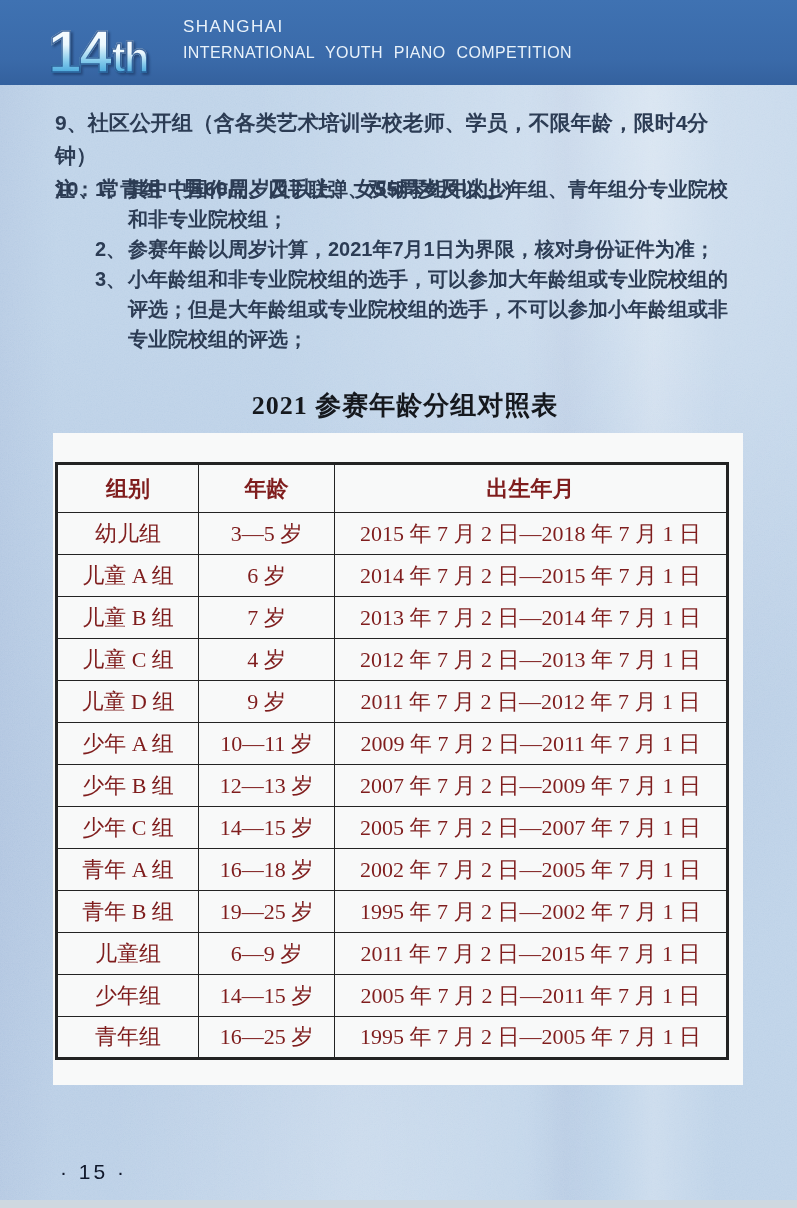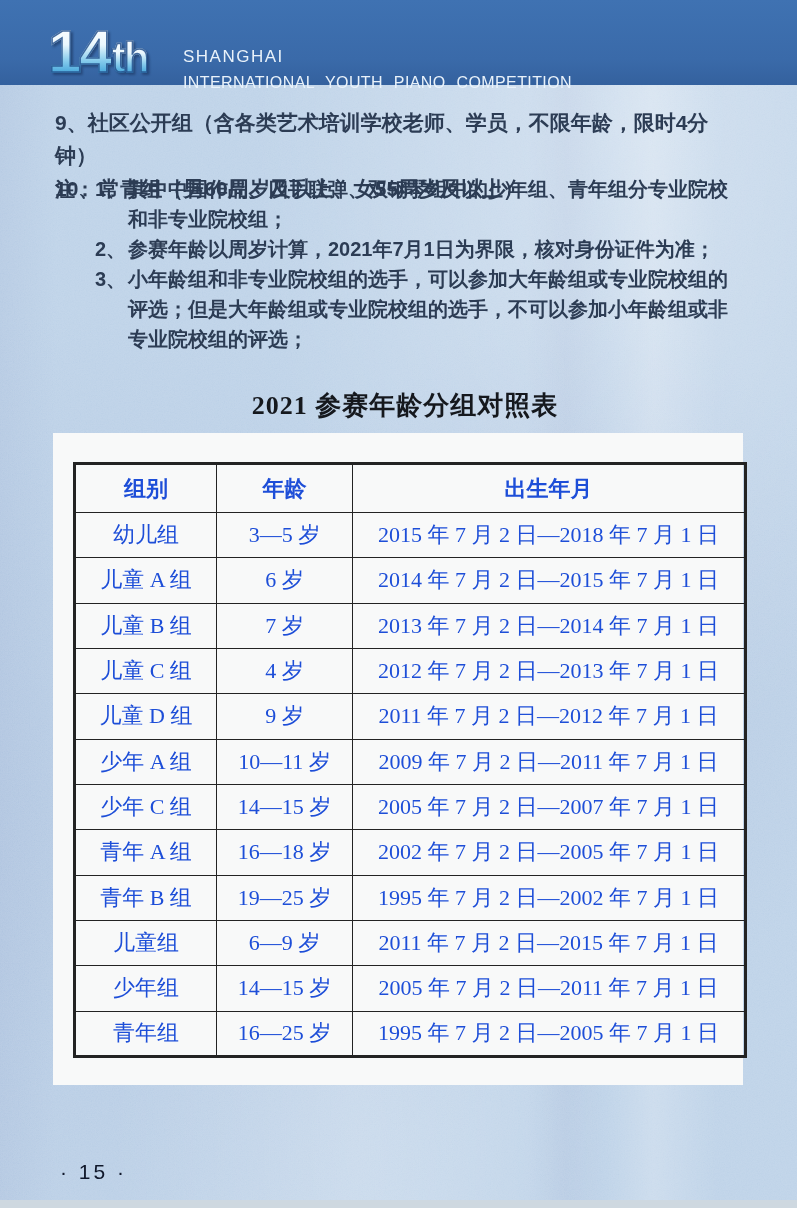--- a/index.html
+++ b/index.html
@@ -39,21 +39,21 @@
   }
   @supports ((-webkit-background-clip:text) or (background-clip:text)) {
     .logo-num, .logo-th {
       background:linear-gradient(180deg,#ffffff 5%,#eaf7fd 38%,#8fd0ee 62%,#2795d3 95%);
       -webkit-background-clip:text; background-clip:text; color:transparent;
       -webkit-text-stroke:1.5px rgba(35,80,140,.85);
       text-shadow:none;
       filter:drop-shadow(2px 2px 1px rgba(15,35,70,.45));
     }
   }
-  .header-text { position:absolute; left:183px; top:47px; color:#e9f2fa; }
+  .header-text { position:absolute; left:183px; top:17px; color:#e9f2fa; }
   .header-line1 { font-size:17px; letter-spacing:1.5px; margin-bottom:7px; }
   .header-line2 { font-size:16px; letter-spacing:.4px; word-spacing:6px; }
 
   
   .content { position:absolute; inset:0; z-index:3; color:#2c3c54; }
   .intro { position:absolute; left:55px; top:106px; width:690px;
            font-size:21px; font-weight:bold; line-height:33px; }
   .notes { position:absolute; left:55px; top:174px; width:700px; display:flex;
            font-size:20px; font-weight:bold; line-height:30px; }
   .note-label { flex:0 0 40px; }
@@ -62,23 +62,23 @@
   .note-num { flex:0 0 33px; }
   .note-text { flex:1; max-width:612px; }
 
   
   .table-title { position:absolute; left:0; top:388px; width:797px; text-align:center;
     font-family:"Liberation Serif","DejaVu Serif",serif; font-weight:bold;
     font-size:26px; color:#15181d; letter-spacing:1px;padding-left:13px; }
   .table-panel { position:absolute; left:53px; top:433px; width:690px; height:652px;
     background:#f8f9f9; }
   table.age-table {
-    position:absolute; left:20px; top:29px; width:671px; height:596px;
+    position:absolute; left:2px; top:29px; width:671px; height:596px;
     border-collapse:collapse; table-layout:fixed;
-    font-family:"Liberation Serif","DejaVu Serif",serif; color:#1d4ed8;
+    font-family:"Liberation Serif","DejaVu Serif",serif; color:#7f1d1d;
   }
   .age-table col.c1 { width:142px; } .age-table col.c2 { width:136px; } .age-table col.c3 { width:393px; }
   .age-table th, .age-table td {
     border:1.6px solid #232323; text-align:center; vertical-align:middle;
     font-size:22px; padding:0;
   }
   .age-table thead th { font-weight:bold; font-size:22px; height:49px; }
   .age-table tbody tr { height:42px; }
   .age-table { border:3px solid #232323; }
 
@@ -179,20 +179,25 @@
               <td>儿童 D 组</td>
               <td>9 岁</td>
               <td>2011 年 7 月 2 日—2012 年 7 月 1 日</td>
             </tr>
             <tr>
               <td>少年 A 组</td>
               <td>10—11 岁</td>
               <td>2009 年 7 月 2 日—2011 年 7 月 1 日</td>
             </tr>
             <tr>
+              <td>少年 B 组</td>
+              <td>12—13 岁</td>
+              <td>2007 年 7 月 2 日—2009 年 7 月 1 日</td>
+            </tr>
+            <tr>
               <td>少年 C 组</td>
               <td>14—15 岁</td>
               <td>2005 年 7 月 2 日—2007 年 7 月 1 日</td>
             </tr>
             <tr>
               <td>青年 A 组</td>
               <td>16—18 岁</td>
               <td>2002 年 7 月 2 日—2005 年 7 月 1 日</td>
             </tr>
             <tr>

